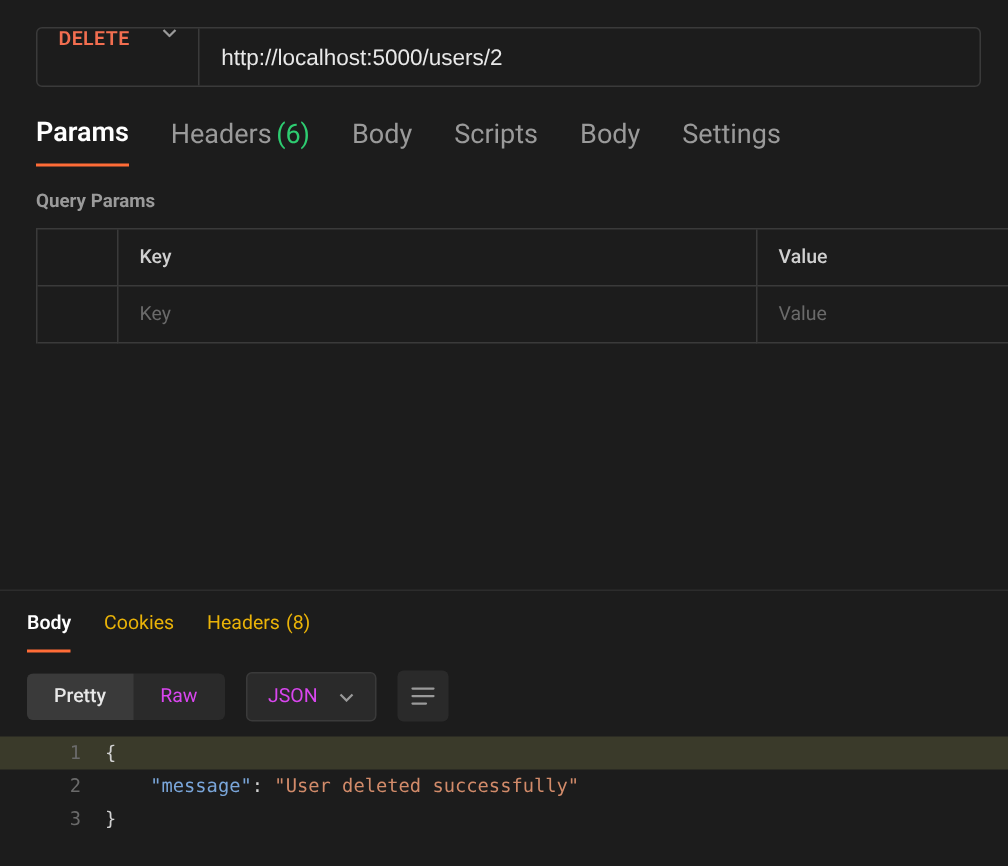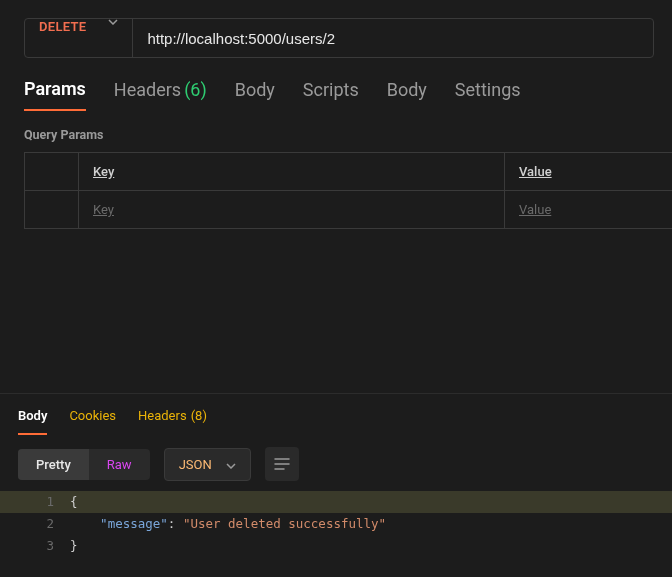--- a/index.html
+++ b/index.html
@@ -86,21 +86,20 @@
     display: flex;
     height: 38px;
   }
   .params-cell {
     border-right: 1px solid #3a3a3a;
     border-bottom: 1px solid #3a3a3a;
     display: flex;
     align-items: center;
     padding: 0 14px;
     font-size: 13px;
-    text-decoration: underline;
   }
   .params-cell.checkbox { width: 54px; padding: 0; }
   .params-cell.key { width: 426px; }
   .params-cell.value { flex: 1; border-right: none; text-align: right; }
   .params-row.header .params-cell {
     color: #d0d0d0;
     font-weight: 500;
   }
   .params-row.data .params-cell {
     color: #6a6a6a;
@@ -156,21 +155,21 @@
   }
   .format-select {
     margin-left: 14px;
     background: #2a2a2a;
     border: 1px solid #3a3a3a;
     border-radius: 4px;
     padding: 8px 14px;
     display: flex;
     align-items: center;
     gap: 14px;
-    color: #fdba74;
+    color: #d946ef;
     cursor: pointer;
     font-size: 13px;
   }
   .wrap-btn {
     margin-left: 14px;
     background: #2a2a2a;
     border-radius: 4px;
     width: 34px;
     height: 34px;
     display: flex;

